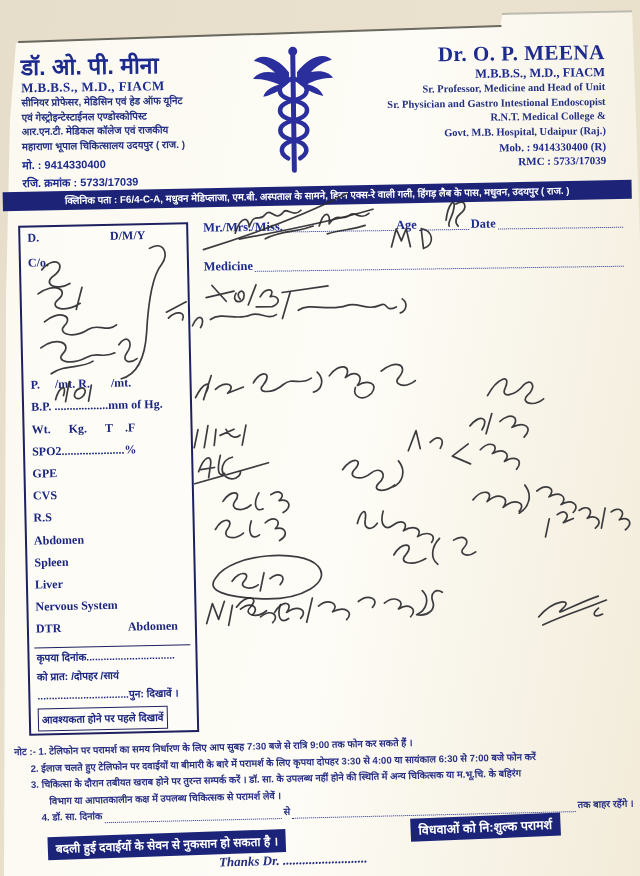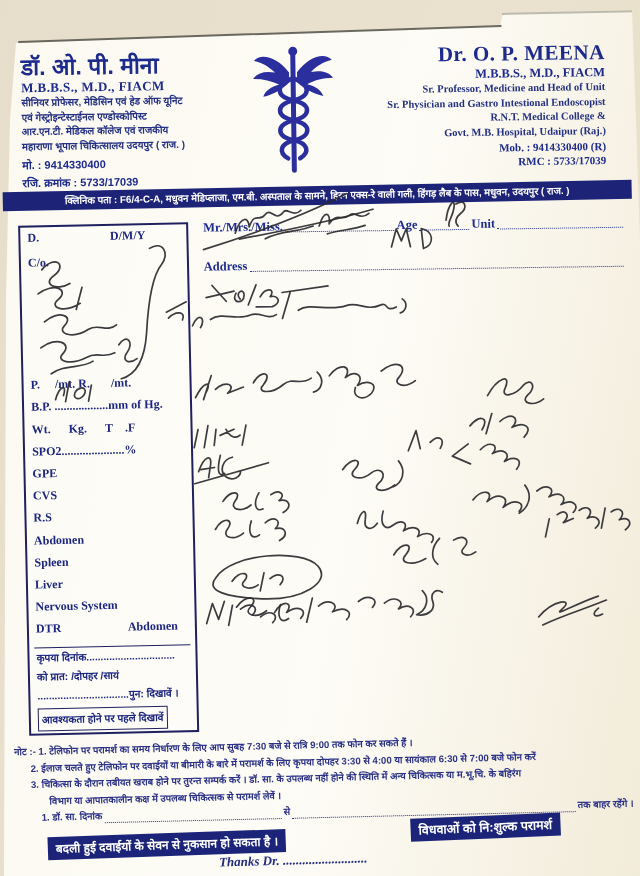--- a/index.html
+++ b/index.html
@@ -118,26 +118,26 @@
 
   <div id="bar" class="abs">
     <span>क्लिनिक पता : F6/4-C-A, मधुवन मेडिप्लाजा, एम.बी. अस्पताल के सामने, हिरन एक्स-रे वाली गली, हिंगड़ लैब के पास, मधुवन, उदयपुर ( राज. )</span>
   </div>
 
   <div class="pline abs" style="left:206px;top:219px;right:12px;">
     <span>Mr./Mrs./Miss.</span>
     <span class="lead grow"></span>
     <span>Age</span>
     <span class="lead" style="width:50px;"></span>
-    <span>Unit</span>
+    <span>Date</span>
     <span class="lead" style="flex:1.15;"></span>
   </div>
 
   <div class="pline abs" style="left:206px;top:258px;right:12px;">
-    <span>Address</span>
+    <span>Medicine</span>
     <span class="lead grow"></span>
   </div>
 
   <div id="xbox" class="abs">
     <div id="xr1" class="xrow">
       <span>D.</span>
       <span>D/M/Y</span>
     </div>
     <div id="xco" class="xrow">C/o.</div>
     <div id="xspacer"></div>
@@ -162,21 +162,21 @@
     <div class="frow">................................पुन: दिखावें ।</div>
     <div id="fbox" class="frow">आवश्यकता होने पर पहले दिखावें</div>
   </div>
 
   <div id="notes" class="abs">
     <div class="note">नोट :- 1. टेलिफोन पर परामर्श का समय निर्धारण के लिए आप सुबह 7:30 बजे से रात्रि 9:00 तक फोन कर सकते हैं ।</div>
     <div class="note" style="margin-left:16px;">2. ईलाज चलते हुए टेलिफोन पर दवाईयों या बीमारी के बारे में परामर्श के लिए कृपया दोपहर 3:30 से 4:00 या सायंकाल 6:30 से 7:00 बजे फोन करें</div>
     <div class="note" style="margin-left:16px;">3. चिकित्सा के दौरान तबीयत खराब होने पर तुरन्त सम्पर्क करें । डॉ. सा. के उपलब्ध नहीं होने की स्थिति में अन्य चिकित्सक या म.भू.चि. के बहिरंग</div>
     <div class="note" style="margin-left:34px;">विभाग या आपातकालीन कक्ष में उपलब्ध चिकित्सक से परामर्श लेवें ।</div>
     <div id="note5" class="note">
-      <span>1. डॉ. सा. दिनांक</span>
+      <span>4. डॉ. सा. दिनांक</span>
       <span class="lead grow"></span>
       <span>से</span>
       <span class="lead" style="flex:1.6;"></span>
       <span>तक बाहर रहेंगे ।</span>
     </div>
   </div>
 
   <div id="banWarn" class="banner abs">बदली हुई दवाईयों के सेवन से नुकसान हो सकता है ।</div>
   <div id="banWid" class="banner abs">विधवाओं को नि:शुल्क परामर्श</div>
   <div id="thanks" class="abs">Thanks Dr. ..........................</div>

